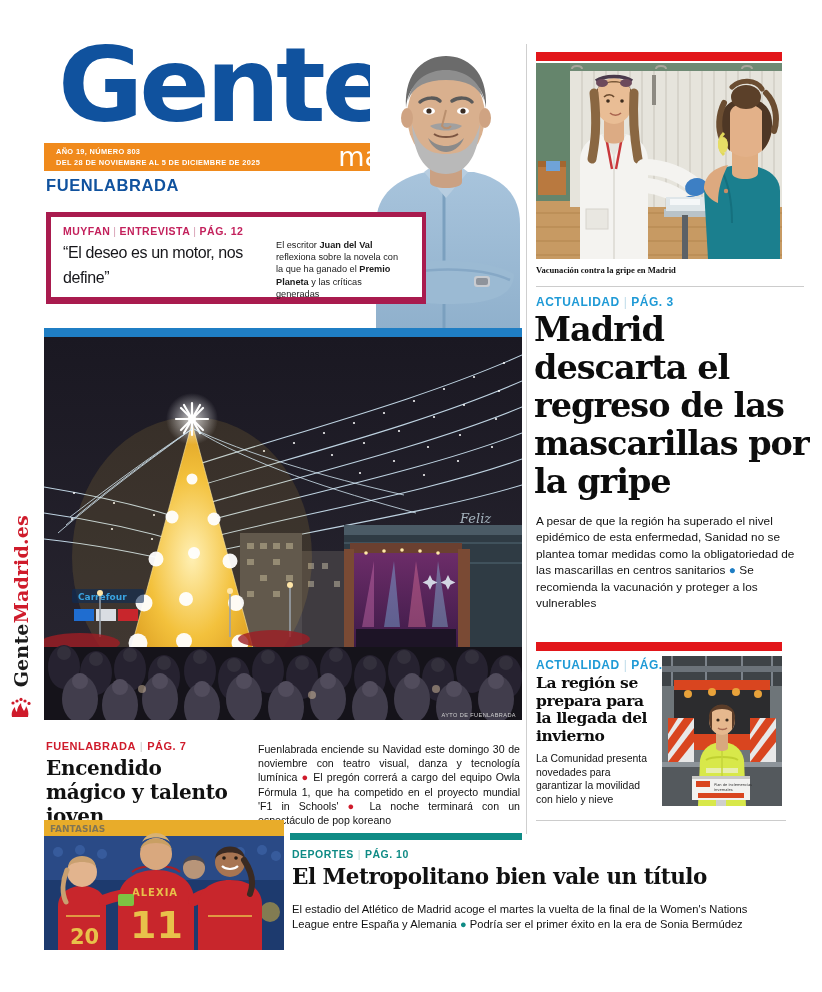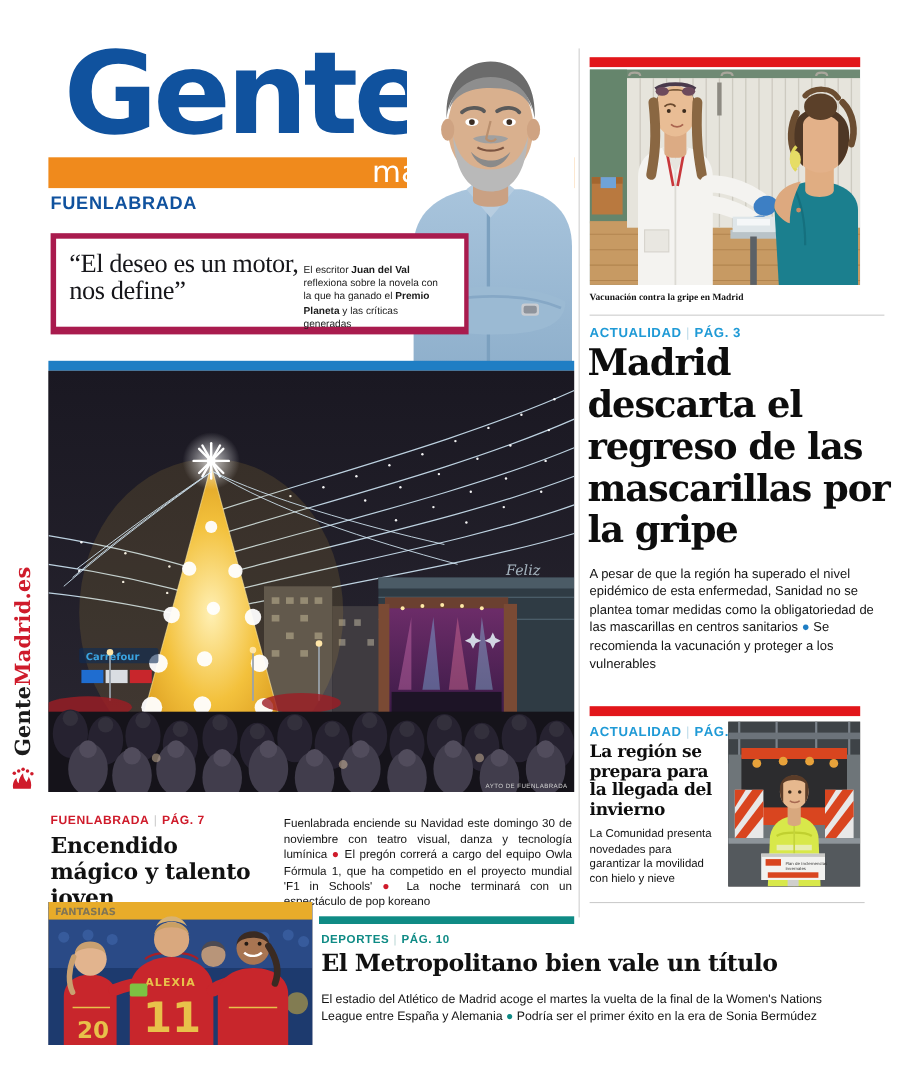--- a/index.html
+++ b/index.html
@@ -80,22 +80,22 @@
   .interview-inner {
     width: 100%; height: 100%; background: #ffffff;
     padding: 8px 10px 6px 12px; position: relative;
   }
   .kicker-muyfan {
     font-size: 10.5px; font-weight: 700; color: #c3215c;
     letter-spacing: .5px; font-family: "Liberation Sans", sans-serif;
   }
   .kicker-muyfan .sep { color: #d79db3; font-weight: 400; margin: 0 3px; }
   .interview-head {
-    margin-top: 3px; font-family: Liberation Serif, serif;
-    font-size: 24px; line-height: 25px; color: #16161a; font-weight: 400;
+    margin-top: 3px; font-family: Liberation Sans, sans-serif;
+    font-size: 16px; line-height: 25px; color: #16161a; font-weight: 400;
     letter-spacing: -.4px; max-width: 215px;
   }
   .interview-desc {
     position: absolute; right: 21px; top: 22px; width: 125px;
     font-size: 9.2px; line-height: 12.2px; color: #1a1a1a;
     font-family: Liberation Sans, sans-serif;
   }
   .interview-desc b { font-weight: 700; }
 
   
@@ -251,20 +251,24 @@
         </svg>
       </div>
     </div>
   </div>
 
   <div class="masthead">
     <div class="logo-gente">Gente</div>
   </div>
 
   <div class="orangebar">
+    <div class="issue-line">
+      <div>AÑO 19, NÚMERO 803</div>
+      <div>DEL 28 DE NOVIEMBRE AL 5 DE DICIEMBRE DE 2025</div>
+    </div>
     <div class="madrid-word">madrid</div>
   </div>
 
   <div class="edition">FUENLABRADA</div>
 
   <div class="portrait">
     <svg width="152" height="290" viewBox="0 0 152 290">
       <defs>
         <linearGradient id="shirt" x1="0" y1="0" x2="0" y2="1">
           <stop offset="0%" stop-color="#a8c4dc"></stop>
@@ -309,20 +313,23 @@
       <circle cx="93" cy="69" r="2.6" fill="#3a2c22"></circle>
 
       <path d="M76 68 L72 84 C74 87 79 87 81 84" stroke="#b98f6e" stroke-width="2" fill="none"></path>
 
       <path d="M64 92 C70 96 82 96 88 92" stroke="#7c5541" stroke-width="2" fill="none"></path>
     </svg>
   </div>
 
   <div class="interview-wrap">
     <div class="interview-inner">
+      <div class="kicker-muyfan">
+        <span>MUYFAN</span><span class="sep">|</span><span>ENTREVISTA</span><span class="sep">|</span><span>PÁG. 12</span>
+      </div>
       <div class="interview-head">“El deseo es un motor, nos define”</div>
       <div class="interview-desc">
         <span>El escritor </span><b>Juan del Val</b><span> reflexiona sobre la novela con la que ha ganado el </span><b>Premio Planeta</b><span> y las críticas generadas</span>
       </div>
     </div>
   </div>
 
   <div class="blue-bar"></div>
   <div class="xmas">
     <svg width="478" height="383" viewBox="0 0 478 383">

